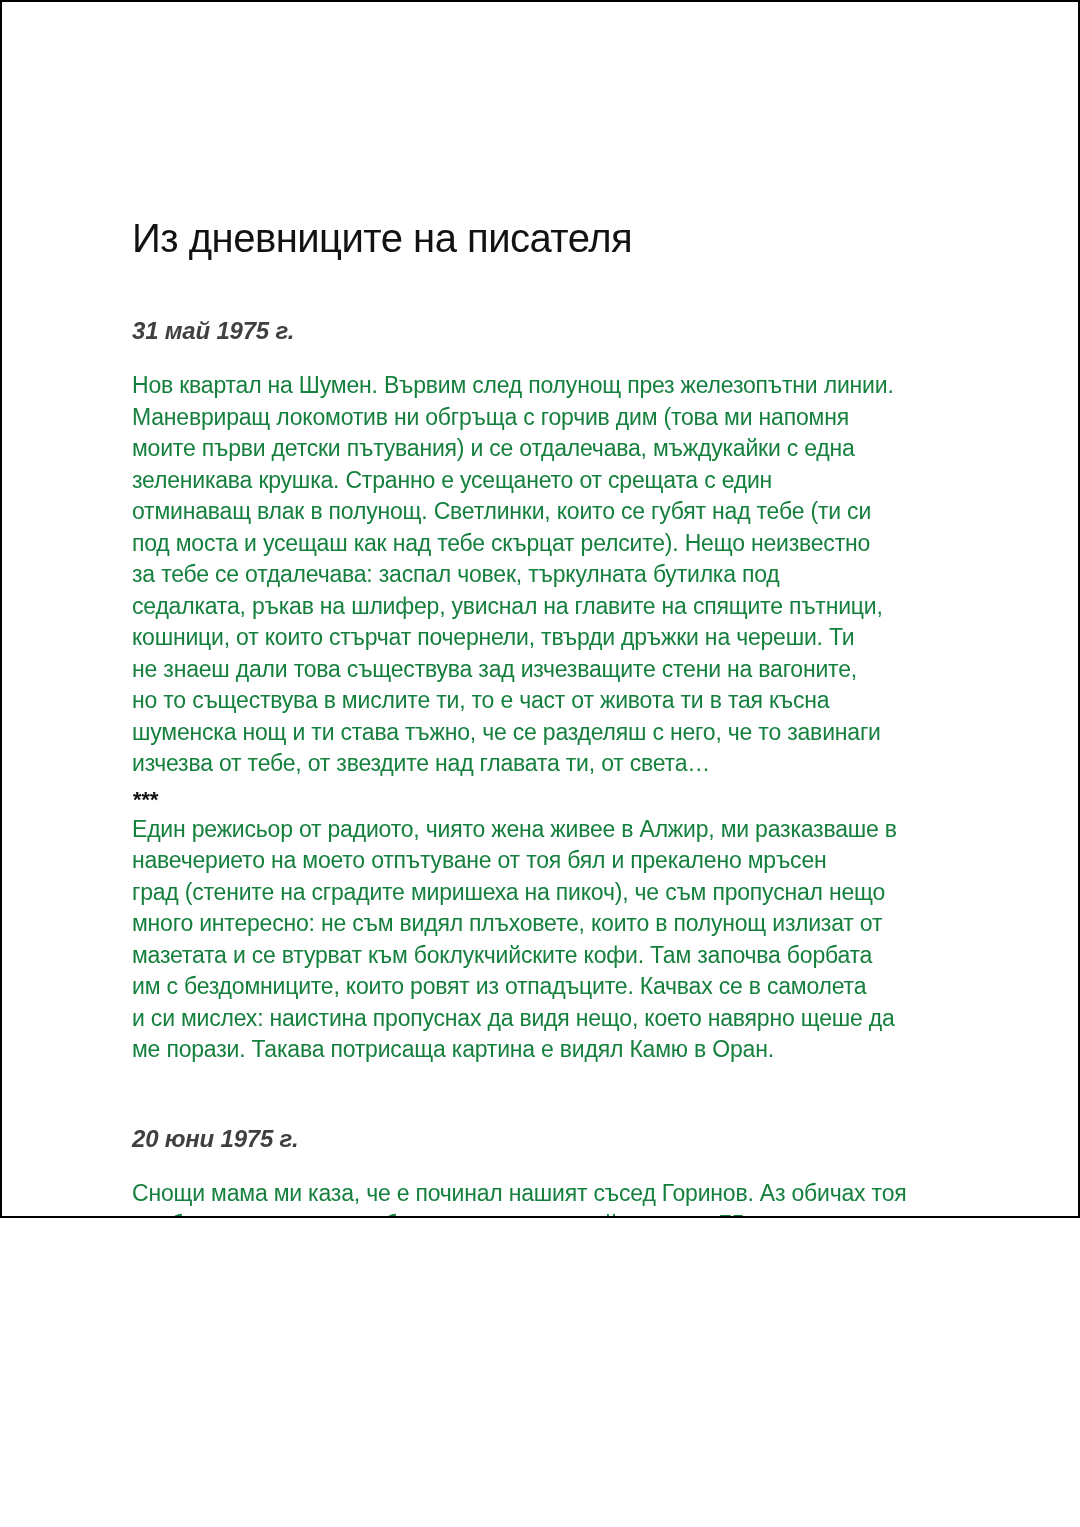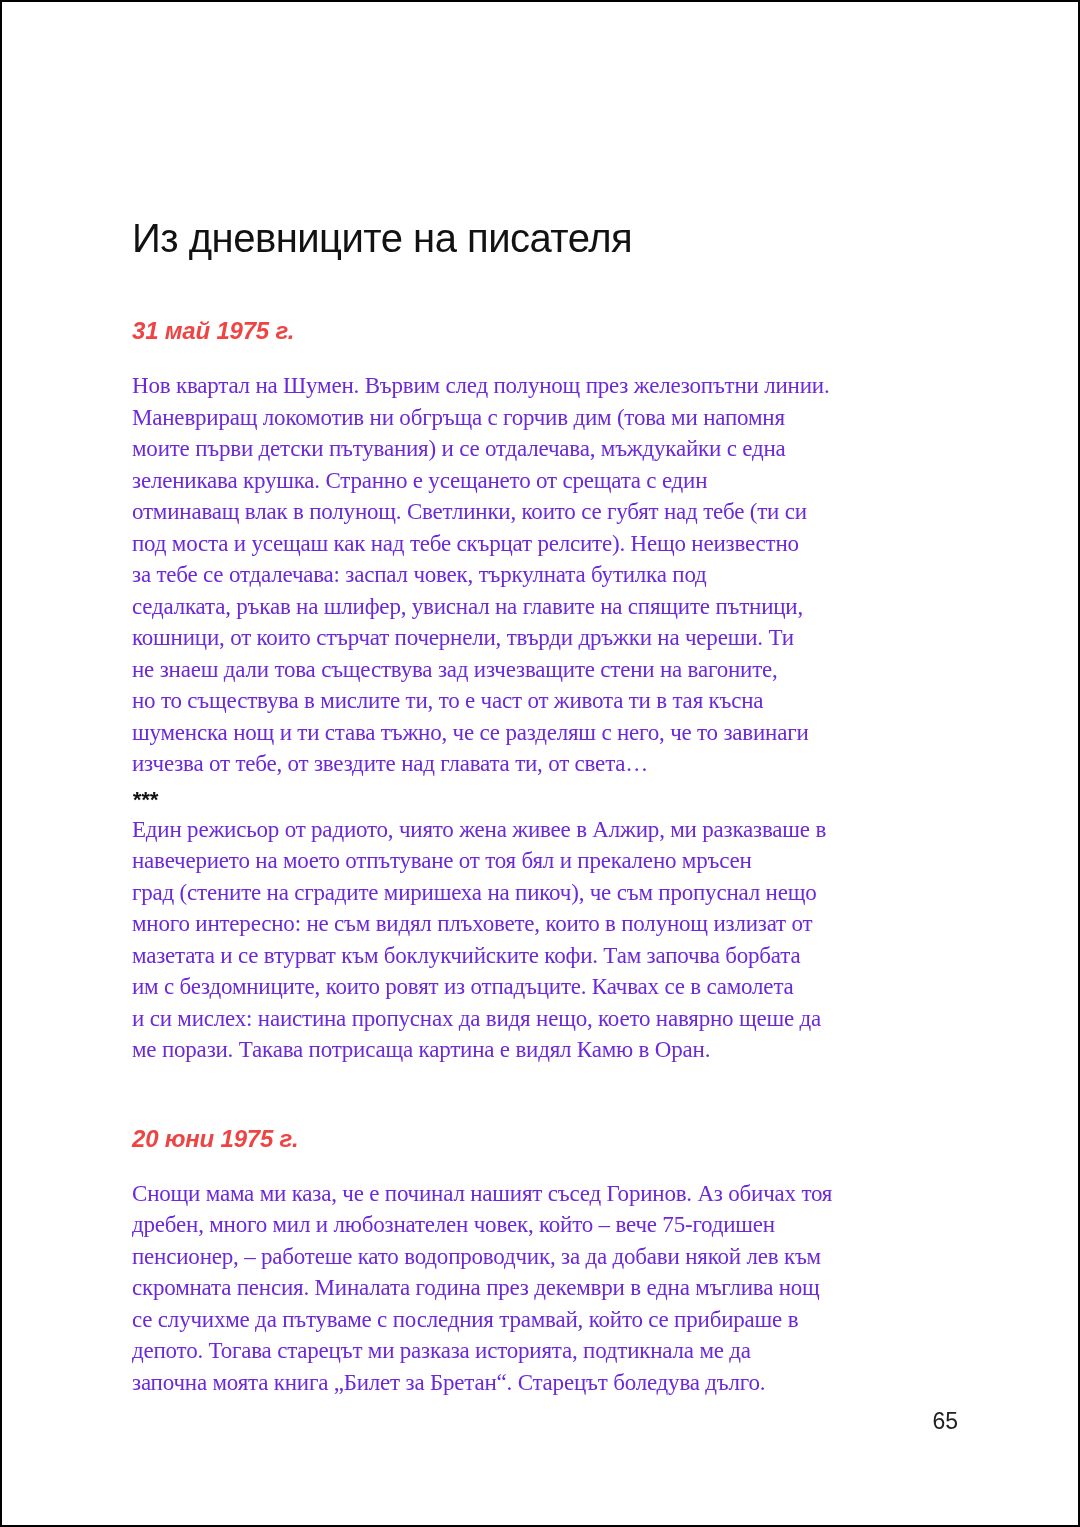--- a/index.html
+++ b/index.html
@@ -3,21 +3,21 @@
 <meta charset="utf-8">
 <style>
   html, body {
     margin: 0;
     padding: 0;
     background: #ffffff;
   }
   .page {
     position: relative;
     width: 1080px;
-    height: 1527px;
+    height: 1218px;
     box-sizing: border-box;
     border: 2px solid #000000;
     background: #ffffff;
     overflow: hidden;
     font-family: "Liberation Sans", "DejaVu Sans", sans-serif;
     color: #111111;
   }
   .content {
     padding: 212px 130px 0 130px;
   }
@@ -30,31 +30,30 @@
     color: #121212;
   }
   .entry-date {
     margin: 0;
     margin-top: 54px;
     font-size: 24px;
     line-height: 30px;
     font-style: italic;
     font-weight: 600;
     letter-spacing: -0.2px;
-    color: #ef4444;
+    color: #404040;
   }
   .body-para {
     margin: 0;
     margin-top: 24px;
     font-size: 23px;
     line-height: 31.5px;
     letter-spacing: -0.2px;
     white-space: pre-line;
-    color: #6d28d9;
-    font-family: Liberation Serif, serif;
+    color: #15803d;
   }
   .separator {
     margin: 0;
     margin-top: 6px;
     font-size: 22px;
     line-height: 28px;
     font-style: italic;
     font-weight: 700;
     color: #121212;
   }

